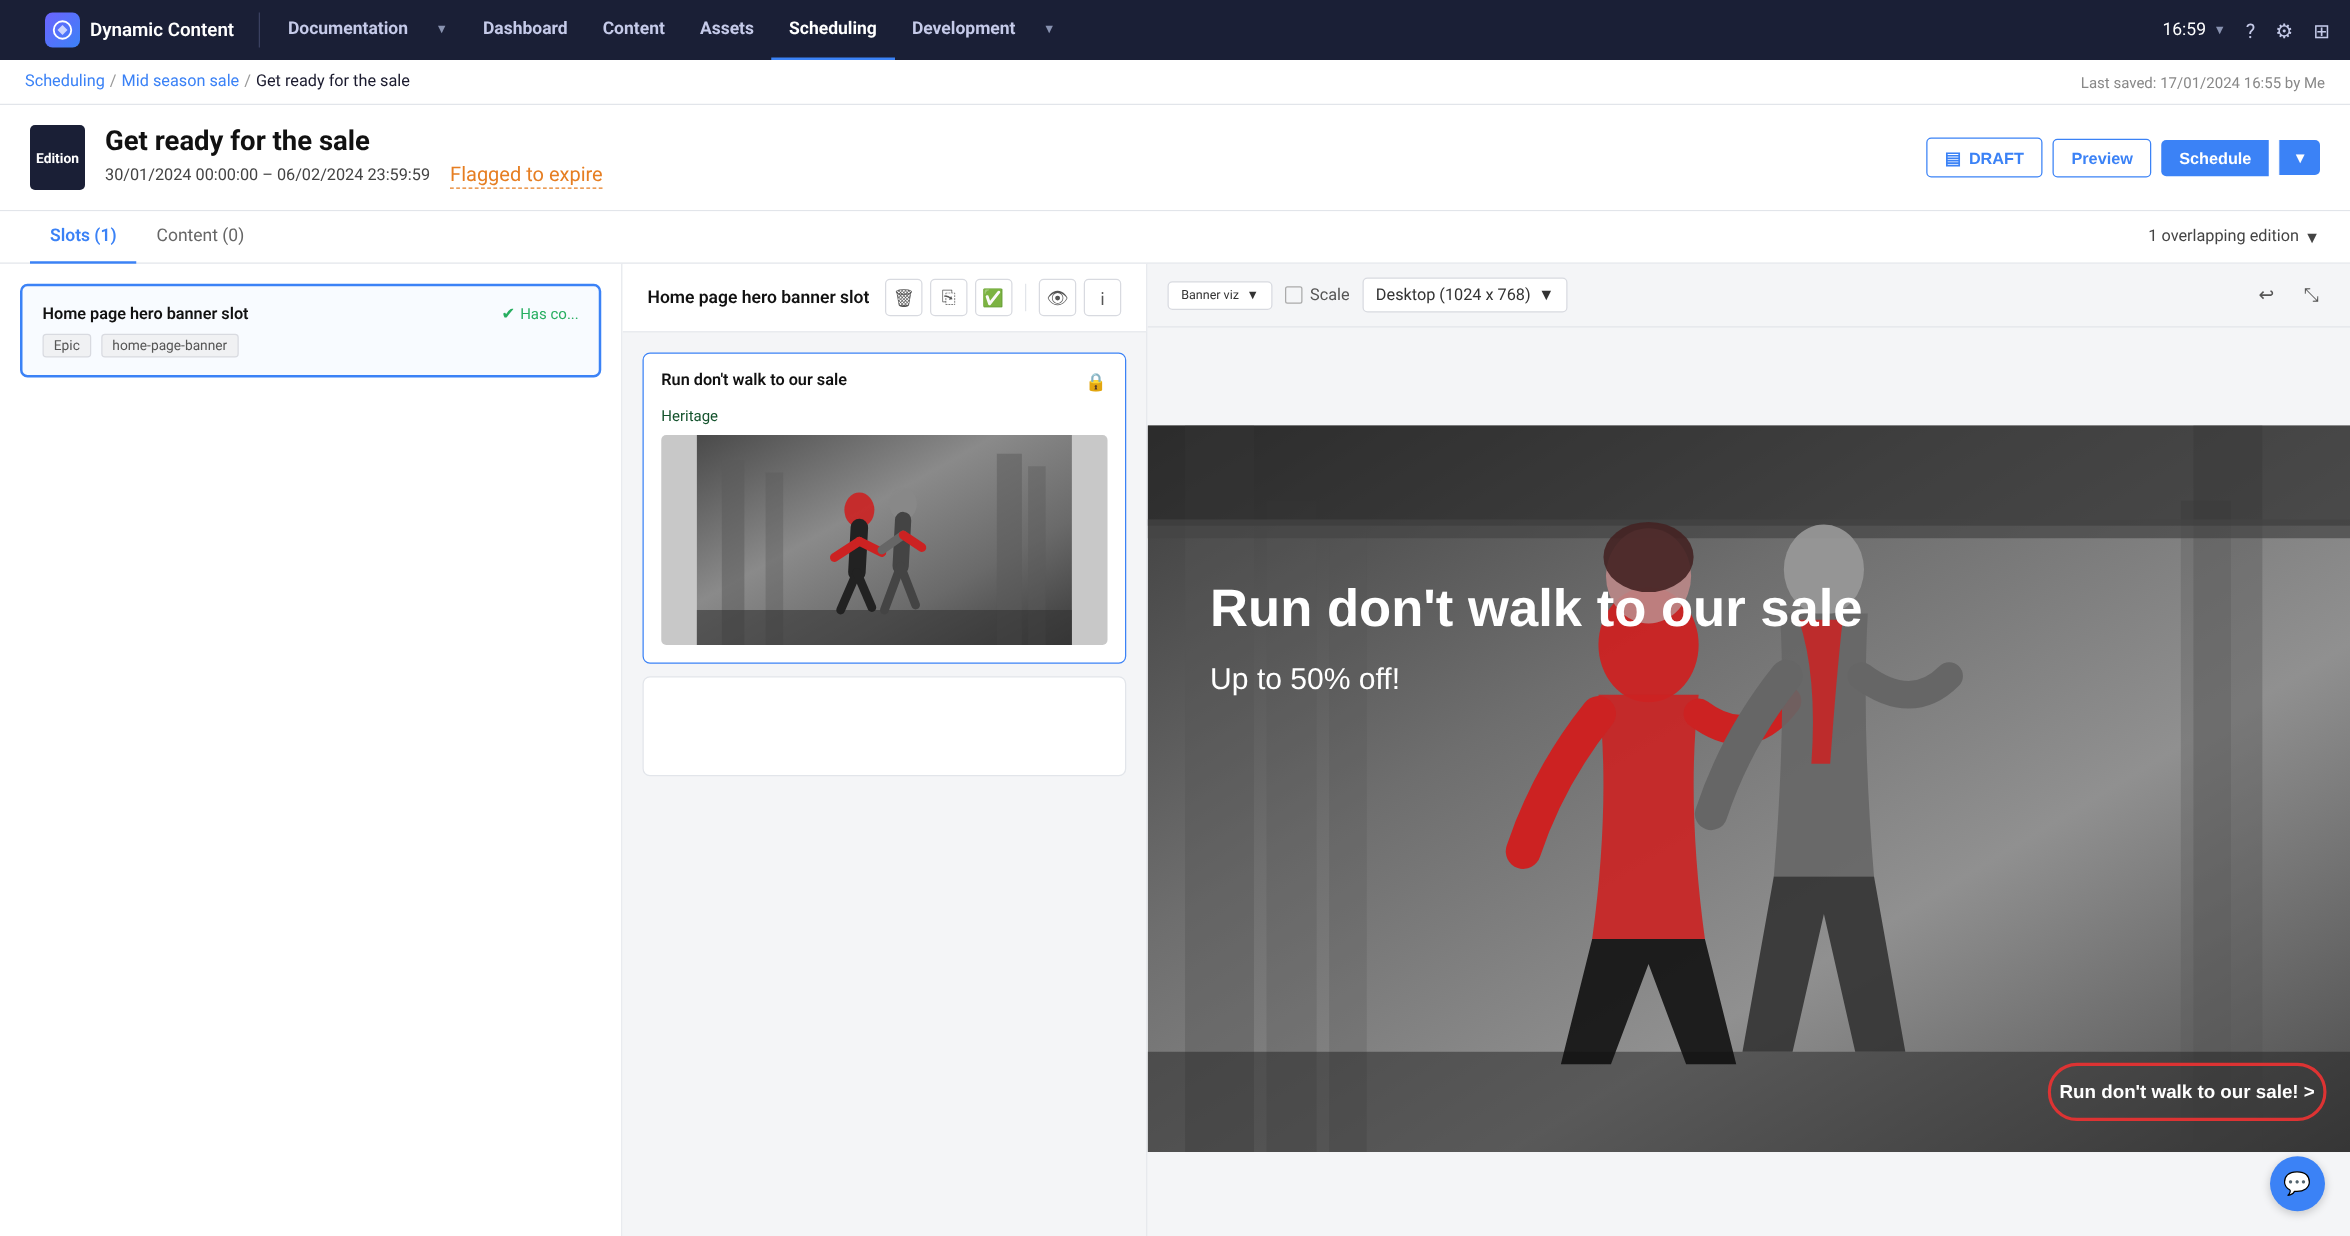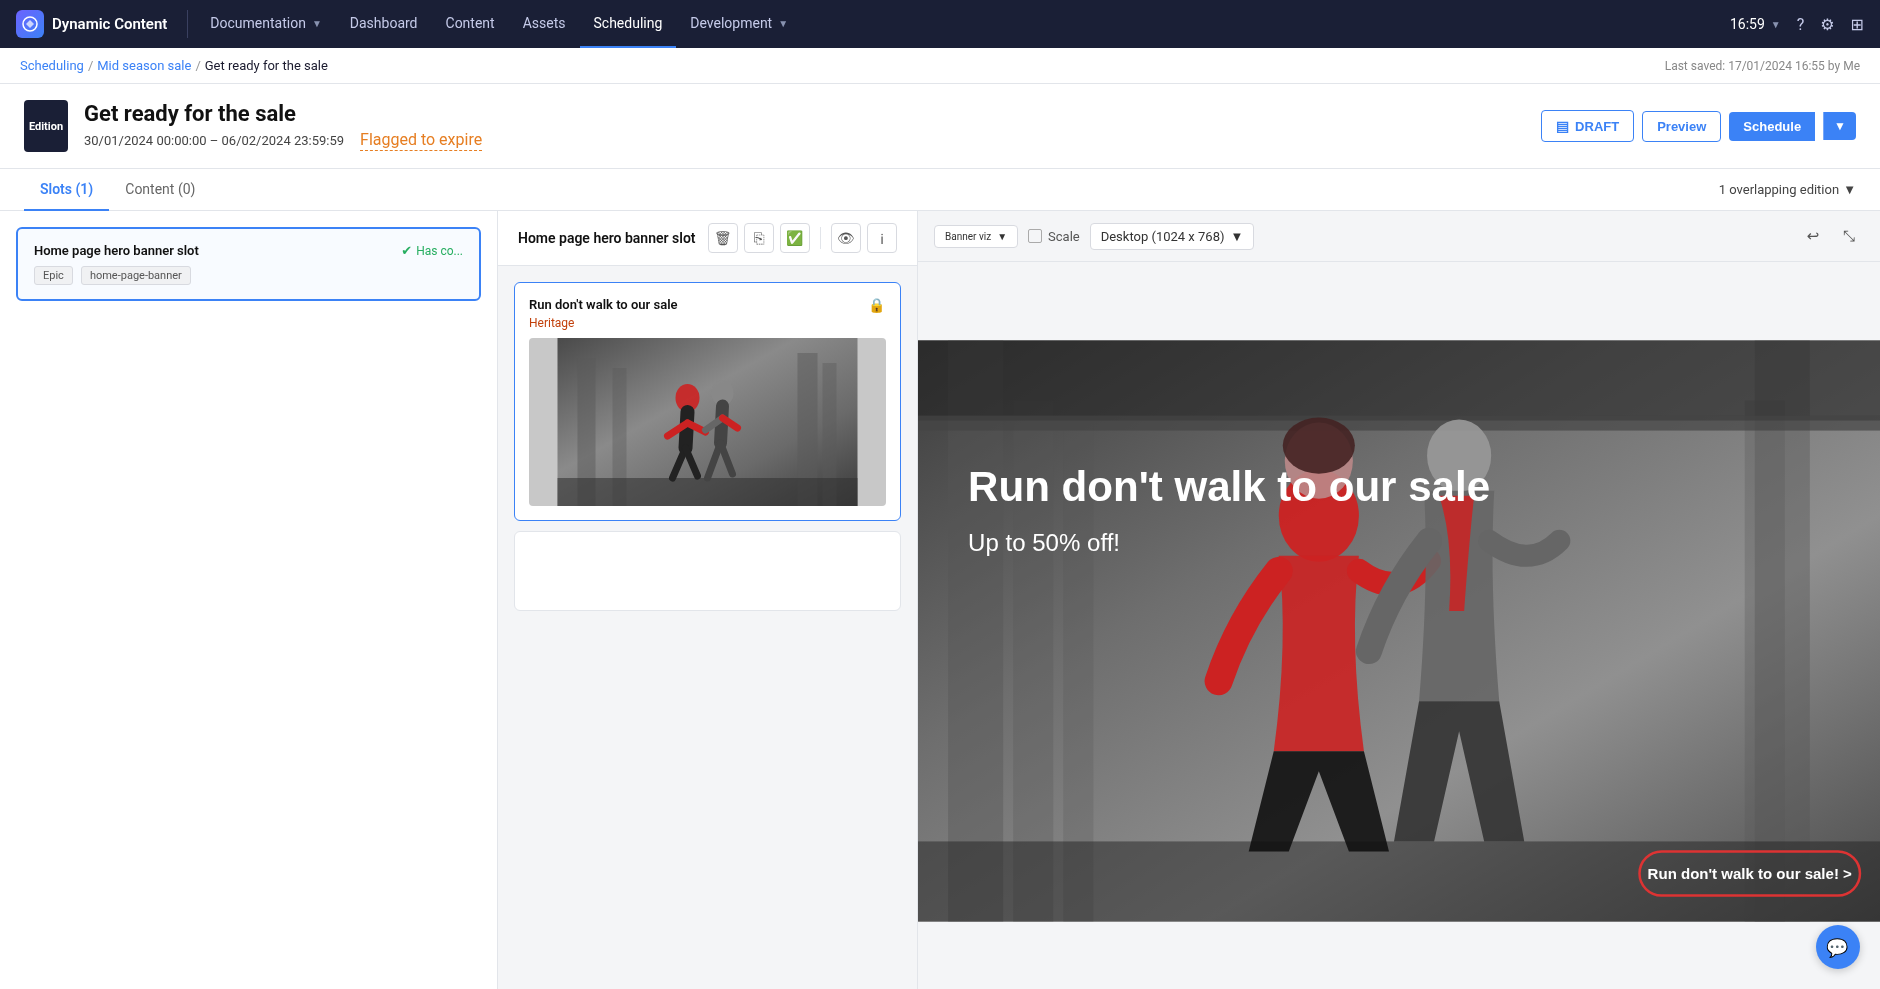--- a/index.html
+++ b/index.html
@@ -5,33 +5,34 @@
     *, *::before, *::after { box-sizing: border-box; margin: 0; padding: 0; }
     body { font-family: -apple-system, BlinkMacSystemFont, 'Segoe UI', Roboto, sans-serif; font-size: 14px; background: #f4f5f7; color: #1a1a2e; overflow: hidden; }
 
     
     .top-nav {
       display: flex; align-items: center; background: #1a1f36; color: #fff;
       height: 48px; padding: 0 16px; gap: 0; position: relative; z-index: 100;
     }
     .nav-logo {
       display: flex; align-items: center; gap: 8px; margin-right: 12px;
-      font-size: 15px; font-weight: 600; color: #fff; white-space: nowrap;
+      font-size: 15px; font-weight: 600; color: #fff; white-space: nowrap; margin-left: 20px;
     }
     .nav-logo-icon {
       width: 28px; height: 28px; border-radius: 6px;
       background: linear-gradient(135deg, #6c63ff, #3b82f6);
       display: flex; align-items: center; justify-content: center;
       font-size: 12px; color: #fff; font-weight: bold;
     }
     .nav-divider { width: 1px; height: 28px; background: #3a4060; margin: 0 8px; }
     .nav-item {
       padding: 0 14px; height: 48px; display: flex; align-items: center;
-      color: #c5cae9; font-size: 14px; cursor: pointer; gap: 6px;
+      color: #c5cae9; font-size: 14px; cursor: pointer; gap: 22px;
       border-bottom: 2px solid transparent;
+      font-weight: bold;
     }
     .nav-item.active { color: #fff; border-bottom: 2px solid #3b82f6; }
     .nav-item-arrow { font-size: 10px; color: #8892b0; }
     .nav-right {
       margin-left: auto; display: flex; align-items: center; gap: 16px; color: #c5cae9;
     }
     .nav-time { font-size: 14px; color: #fff; display: flex; align-items: center; gap: 6px; }
     .nav-icon-btn { cursor: pointer; font-size: 16px; color: #c5cae9; }
 
     
@@ -158,21 +159,21 @@
     .icon-divider { width: 1px; height: 22px; background: #e2e5ea; margin: 0 4px; }
 
     
     .content-cards { padding: 16px; display: flex; flex-direction: column; gap: 10px; }
     .content-card {
       background: #fff; border: 1.5px solid #3b82f6; border-radius: 6px;
       padding: 14px; cursor: pointer;
     }
     .content-card-header { display: flex; align-items: flex-start; justify-content: space-between; margin-bottom: 8px; }
     .content-card-title { font-size: 13px; font-weight: 600; color: #111; }
-    .content-card-subtitle { font-size: 12px; color: #c2410c; margin-top: 4px; }
+    .content-card-subtitle { font-size: 12px; color: #14532d; margin-top: 14px; }
     .lock-icon { color: #aaa; font-size: 14px; }
     .content-card-image {
       width: 100%; height: 168px; background: #c8c8c8;
       border-radius: 4px; overflow: hidden; position: relative;
     }
     .content-card-empty {
       background: #fff; border: 1.5px solid #e2e5ea; border-radius: 6px;
       height: 80px; cursor: pointer;
     }
 

